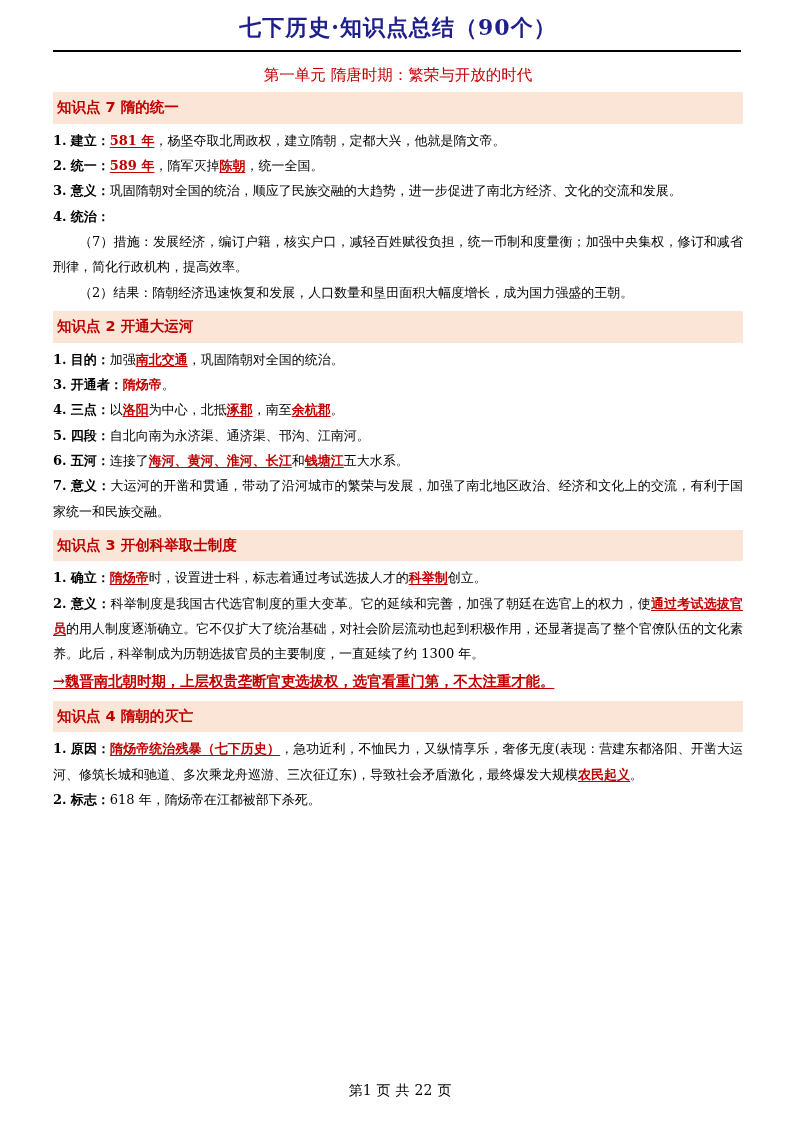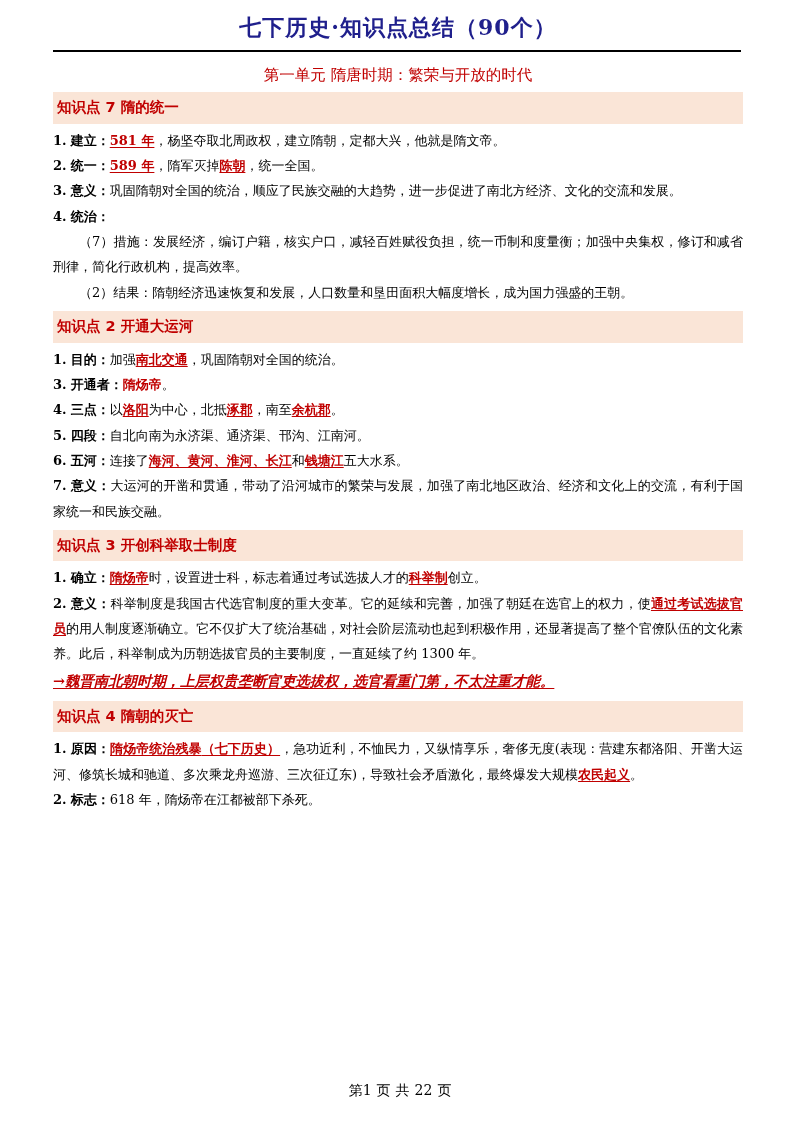--- a/index.html
+++ b/index.html
@@ -108,21 +108,20 @@
   p.arrow-line {
     font-size: 14.4px;
     line-height: 1.95;
     margin: 0;
     color: #c00000;
     font-weight: bold;
   }
   p.arrow-line .ul {
     text-decoration: underline;
     text-underline-offset: 2px;
-    font-style: italic;
   }
 
   
   .footer {
     position: absolute;
     left: 0;
     right: 0;
     top: 1082px;
     text-align: center;
     font-size: 14px;

